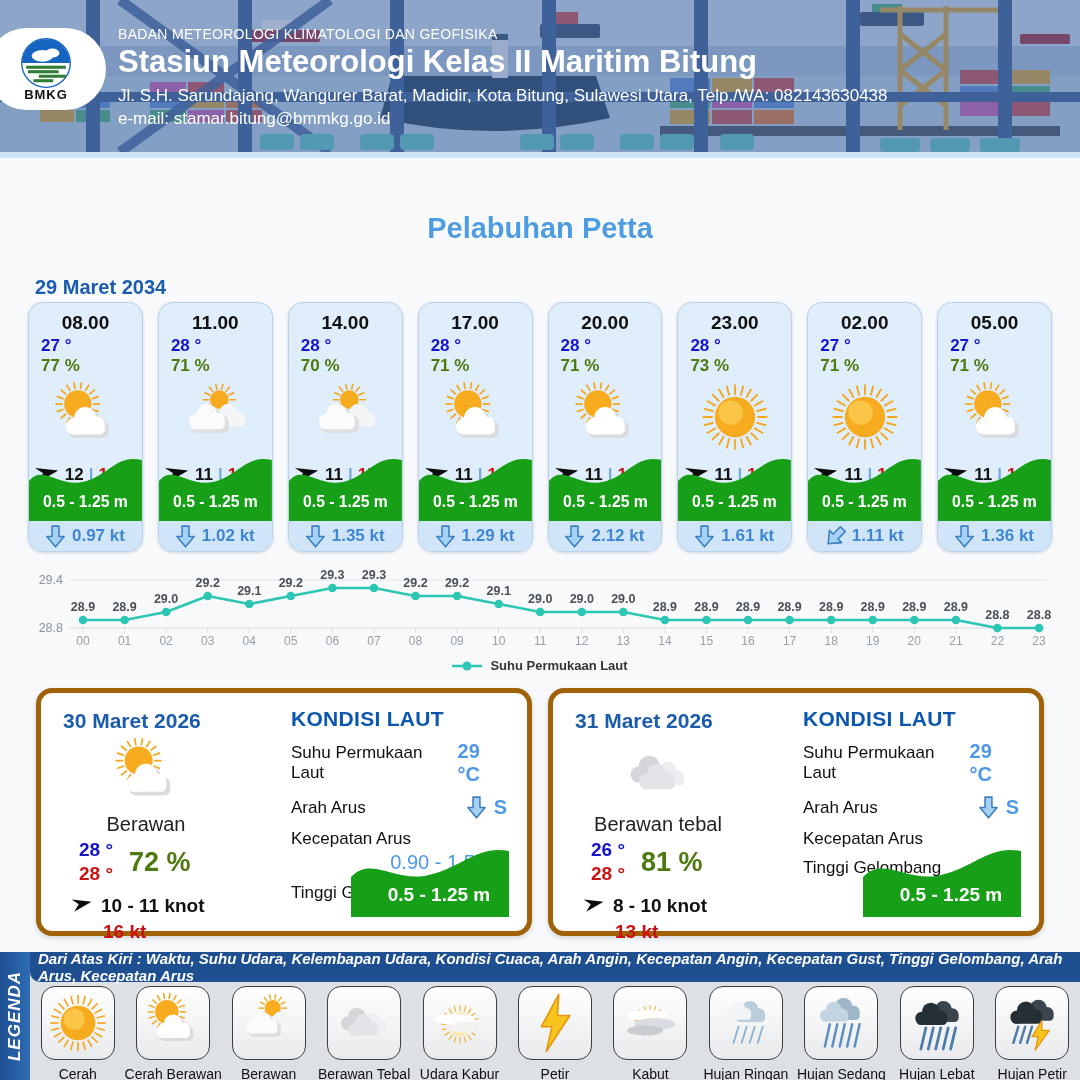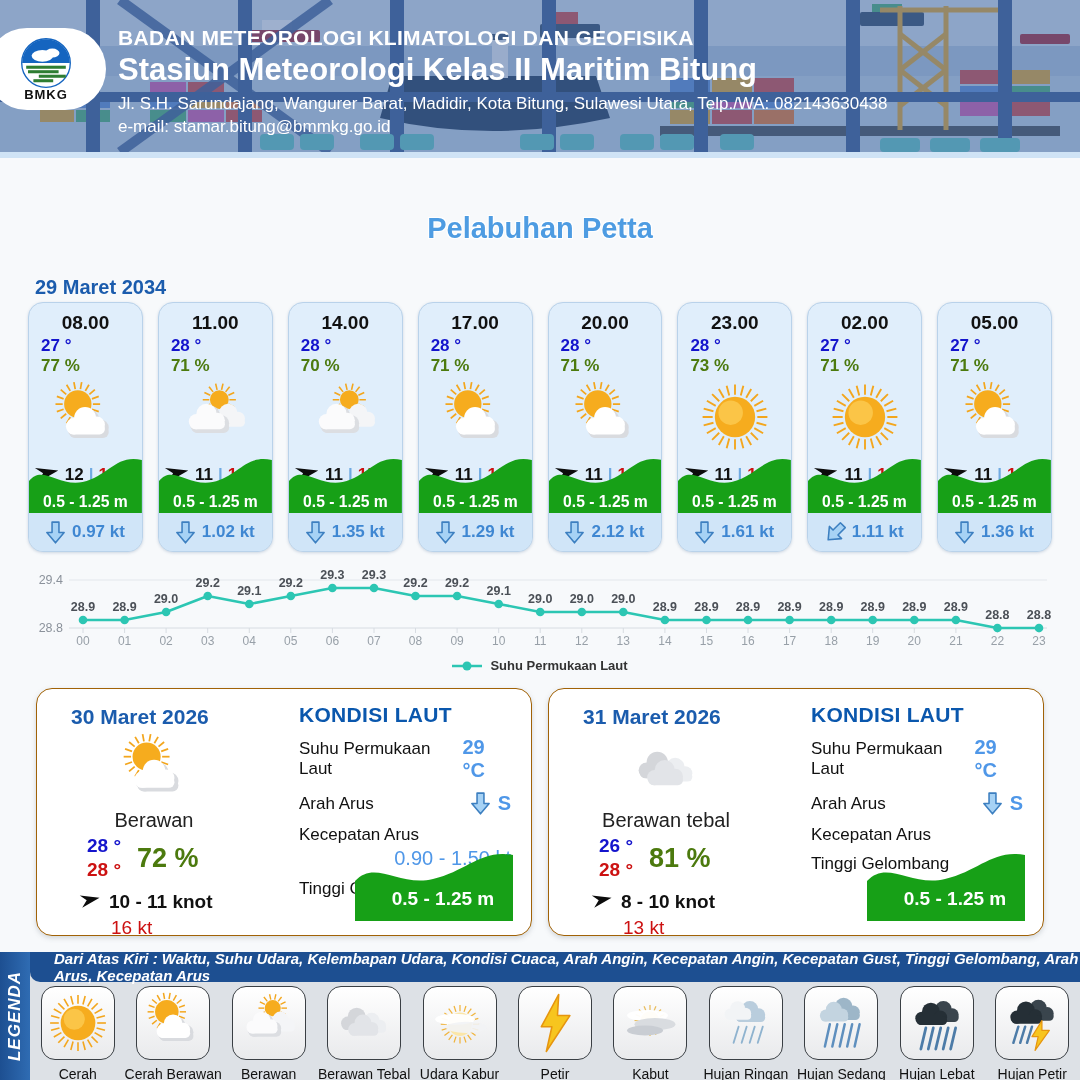--- a/index.html
+++ b/index.html
@@ -6,21 +6,21 @@
     font-family:"Liberation Sans",sans-serif;background:#f7f9fb;}
   .page{position:relative;width:1080px;height:1080px;background:#f7f9fb;}
 
   
   .header{position:absolute;top:0;left:0;width:1080px;height:152px;overflow:hidden;}
   .header svg.scene{position:absolute;top:0;left:0;}
   .logo-pill{position:absolute;top:28px;left:-14px;width:120px;height:82px;background:#fff;
     border-radius:44px;display:flex;flex-direction:column;align-items:center;justify-content:center;z-index:3;}
   .logo-pill .bmkg-label{font-size:13px;font-weight:bold;color:#111;letter-spacing:1px;margin-top:-3px;}
   .hdr-text{position:absolute;left:118px;top:26px;z-index:3;color:#fff;}
-  .hdr-org{font-size:21px;font-weight:bold;letter-spacing:.3px;}
+  .hdr-org{font-size:14px;font-weight:normal;letter-spacing:.3px;}
   .hdr-station{font-size:31px;font-weight:bold;margin-top:2px;}
   .hdr-addr{font-size:17px;margin-top:6px;}
   .hdr-mail{font-size:17px;margin-top:3px;}
   .hdr-strip{position:absolute;top:152px;left:0;width:1080px;height:6px;background:#cfe3f5;}
 
   
   .title-main{position:absolute;top:166px;width:1080px;text-align:center;font-size:40px;font-weight:bold;
     letter-spacing:.5px;color:#2a69b4;
     text-shadow:-2px -2px 0 #fff,2px -2px 0 #fff,-2px 2px 0 #fff,2px 2px 0 #fff,0 4px 3px rgba(60,80,120,.35);}
   .title-sub{position:absolute;top:212px;width:1080px;text-align:center;font-size:29px;font-weight:bold;
@@ -37,61 +37,61 @@
   .card .th-row{display:flex;justify-content:space-between;padding:2px 10px 0 12px;font-size:17px;font-weight:bold;flex-direction:column;}
   .card .temp{color:#1414cc;}
   .card .hum{color:#4c7a0e;}
   .card .wx{height:78px;display:flex;align-items:center;justify-content:center;margin-top:2px;}
   .card .wx svg{width:78px;height:72px;}
   .card .wind{position:absolute;top:158px;left:0;width:100%;display:flex;align-items:center;justify-content:center;gap:5px;
     font-size:17px;font-weight:bold;color:#111;}
   .card .wind .sep{color:#70aae2;}
   .card .wind .gust{color:#cc1111;}
   .card .wave{position:absolute;bottom:30px;left:0;width:100%;height:74px;}
-  .card .cur{position:absolute;bottom:0;left:0;width:100%;height:38px;background:#d0e5f8;
+  .card .cur{position:absolute;bottom:0;left:0;width:100%;height:30px;background:#d0e5f8;
     display:flex;align-items:center;justify-content:center;gap:7px;font-size:17px;font-weight:bold;color:#3f87d2;}
   .cur-arrow svg{display:block;}
   .cur-arrow.sw svg{transform:rotate(45deg);}
 
   
   .chart{position:absolute;top:558px;left:25px;width:1030px;height:92px;}
   .chart-legend{position:absolute;top:658px;width:1080px;display:flex;align-items:center;justify-content:center;gap:8px;
     font-size:13px;font-weight:bold;color:#333;}
 
   
   .daycards{position:absolute;top:688px;left:36px;width:1008px;height:248px;display:flex;gap:16px;}
-  .daycard{position:relative;flex:1;background:#fff;border:1px solid #a16207;border-radius:16px;
-    box-shadow:0 2px 5px rgba(100,110,120,.25);display:flex;padding-left:12px;}
+  .daycard{position:relative;flex:1;background:#fff;border:5px solid #a16207;border-radius:16px;
+    box-shadow:0 2px 5px rgba(100,110,120,.25);display:flex;}
   .dc-left{width:210px;position:relative;}
   .dc-date{font-size:21px;font-weight:bold;color:#1b5cad;margin:16px 0 0 22px;}
   .dc-wx{height:78px;display:flex;align-items:center;justify-content:center;margin-top:2px;}
   .dc-wx svg{width:86px;height:74px;}
   .dc-cond{text-align:center;font-size:20px;color:#222;margin-top:0px;}
   .dc-temps{display:flex;align-items:center;margin:2px 0 0 38px;gap:16px;}
   .dc-temp-col{display:flex;flex-direction:column;font-size:19px;font-weight:bold;line-height:24px;}
   .dc-tmin{color:#1414cc;}
   .dc-tmax{color:#cc1111;}
   .dc-hum{font-size:27px;font-weight:bold;color:#4c7a0e;}
   .dc-wind{display:flex;align-items:center;gap:8px;margin:8px 0 0 30px;font-size:19px;font-weight:bold;color:#111;}
-  .dc-gust{margin:4px 0 0 62px;font-size:19px;font-weight:normal;color:#cc1111;}
+  .dc-gust{margin:4px 0 0 62px;font-size:19px;font-weight:bold;color:#cc1111;}
   .dc-right{flex:1;padding:14px 20px 0 40px;position:relative;}
   .sea-title{font-size:21px;font-weight:bold;color:#0a57ad;letter-spacing:.3px;}
   .sea-row{display:flex;justify-content:space-between;align-items:center;margin-top:9px;font-size:17px;color:#111;}
   .sea-val{font-size:20px;font-weight:bold;color:#4f97e8;}
   .sea-dir{display:flex;align-items:center;gap:8px;}
   .sea-speed-val{text-align:right;font-size:20px;font-weight:normal;color:#4f97e8;margin-top:2px;}
   .sea-wavebadge{position:absolute;right:18px;bottom:14px;width:158px;height:76px;}
 
   
   .legend{position:absolute;top:952px;left:0;width:1080px;height:128px;background:#dde1e6;}
   .leg-bar{position:absolute;top:0;left:0;width:30px;height:128px;background:linear-gradient(90deg,#1d4f91,#2f6cb3);
     display:flex;align-items:center;justify-content:center;}
   .leg-bar span{transform:rotate(-90deg);white-space:nowrap;color:#fff;font-size:17px;font-weight:bold;font-style:italic;letter-spacing:1px;}
   .leg-note{position:absolute;top:0;left:30px;width:1050px;height:30px;background:#1d4f91;border-radius:0 0 0 10px;
-    display:flex;align-items:center;padding-left:24px;box-sizing:border-box;
+    display:flex;align-items:center;padding-left:8px;box-sizing:border-box;
     color:#fff;font-size:15px;font-style:italic;font-weight:bold;}
   .leg-items{position:absolute;top:34px;left:30px;width:1050px;display:flex;justify-content:space-around;}
   .leg-item{display:flex;flex-direction:column;align-items:center;width:90px;}
   .leg-box{width:72px;height:72px;background:linear-gradient(180deg,#ffffff,#e9eaec);border:1.6px solid #3a3f44;
     border-radius:14px;display:flex;align-items:center;justify-content:center;}
   .leg-box svg{width:62px;height:62px;}
   .leg-label{margin-top:6px;font-size:14px;color:#111;text-align:center;white-space:nowrap;}
 </style>
 </head>
 <body>

